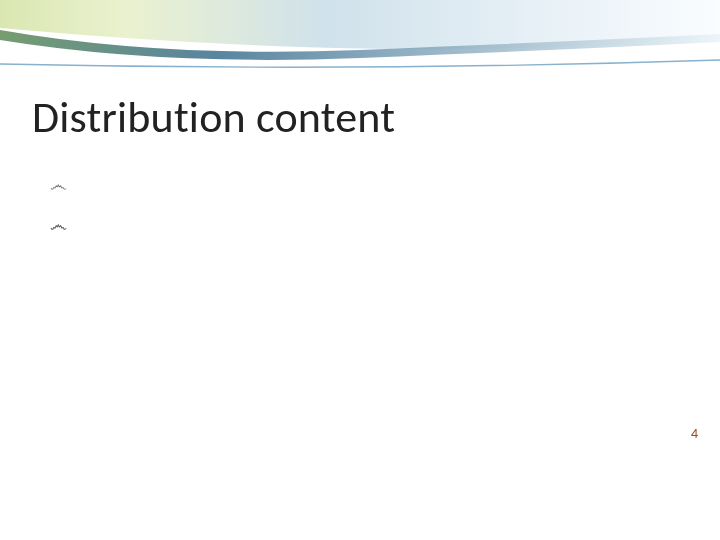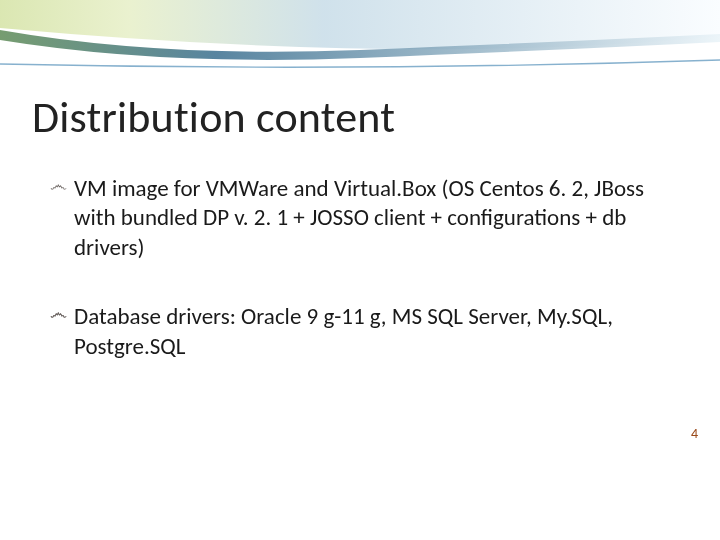--- a/index.html
+++ b/index.html
@@ -98,26 +98,24 @@
 
       <path d="M0,64 Q360,72 720,60" stroke="#7aa9c9" stroke-width="1.4" fill="none" opacity="0.9"></path>
     </svg>
   </div>
 
   <div class="title">Distribution content</div>
 
   <div class="content">
     <div class="bullet">
       <span class="marker">෴</span>
-      <span>VM image for VMWare and Virtual.Box (OS Centos 6. 2, JBoss with bundled DP v. 2. 1 + JOSSO client + configurations + db drivers)</span>
     </div>
     <div class="bullet">
       <span class="marker">෴</span>
     </div>
     <div class="bullet">
       <span class="marker">෴</span>
-      <span>Database drivers: Oracle 9 g-11 g, MS SQL Server, My.SQL, Postgre.SQL</span>
     </div>
   </div>
 
   <div class="pagenum">4</div>
 
 </div>
 
 </body></html>

